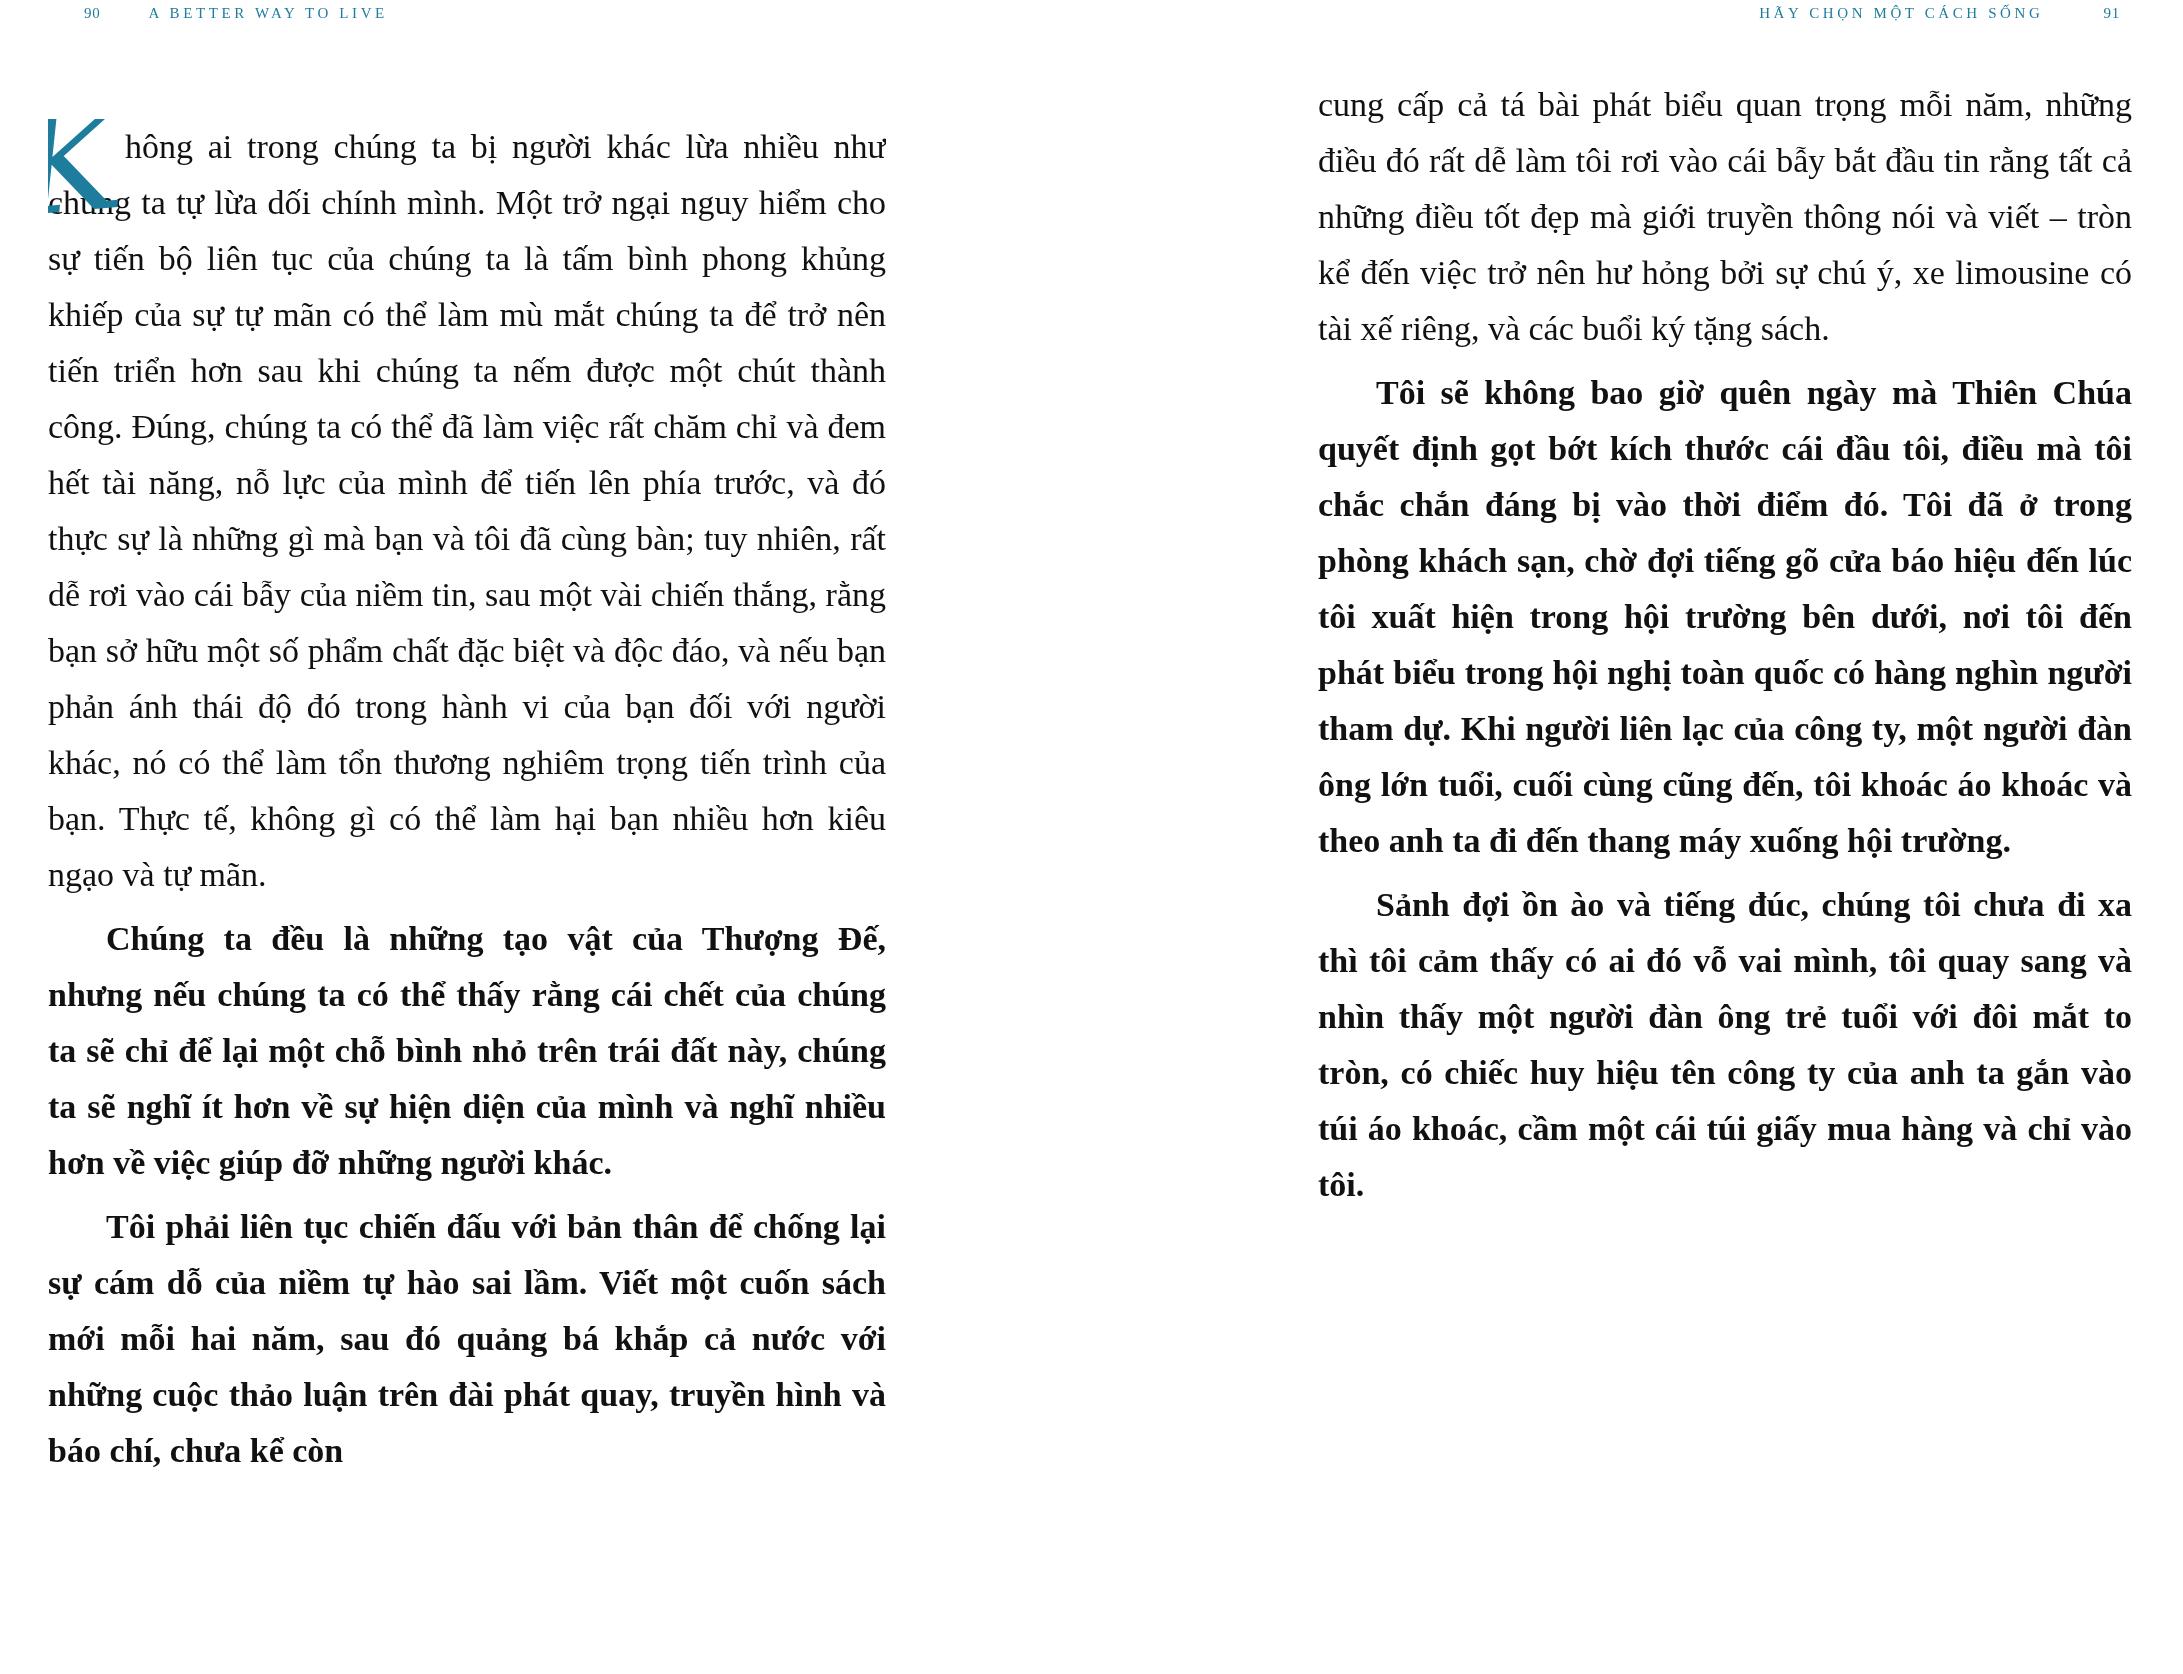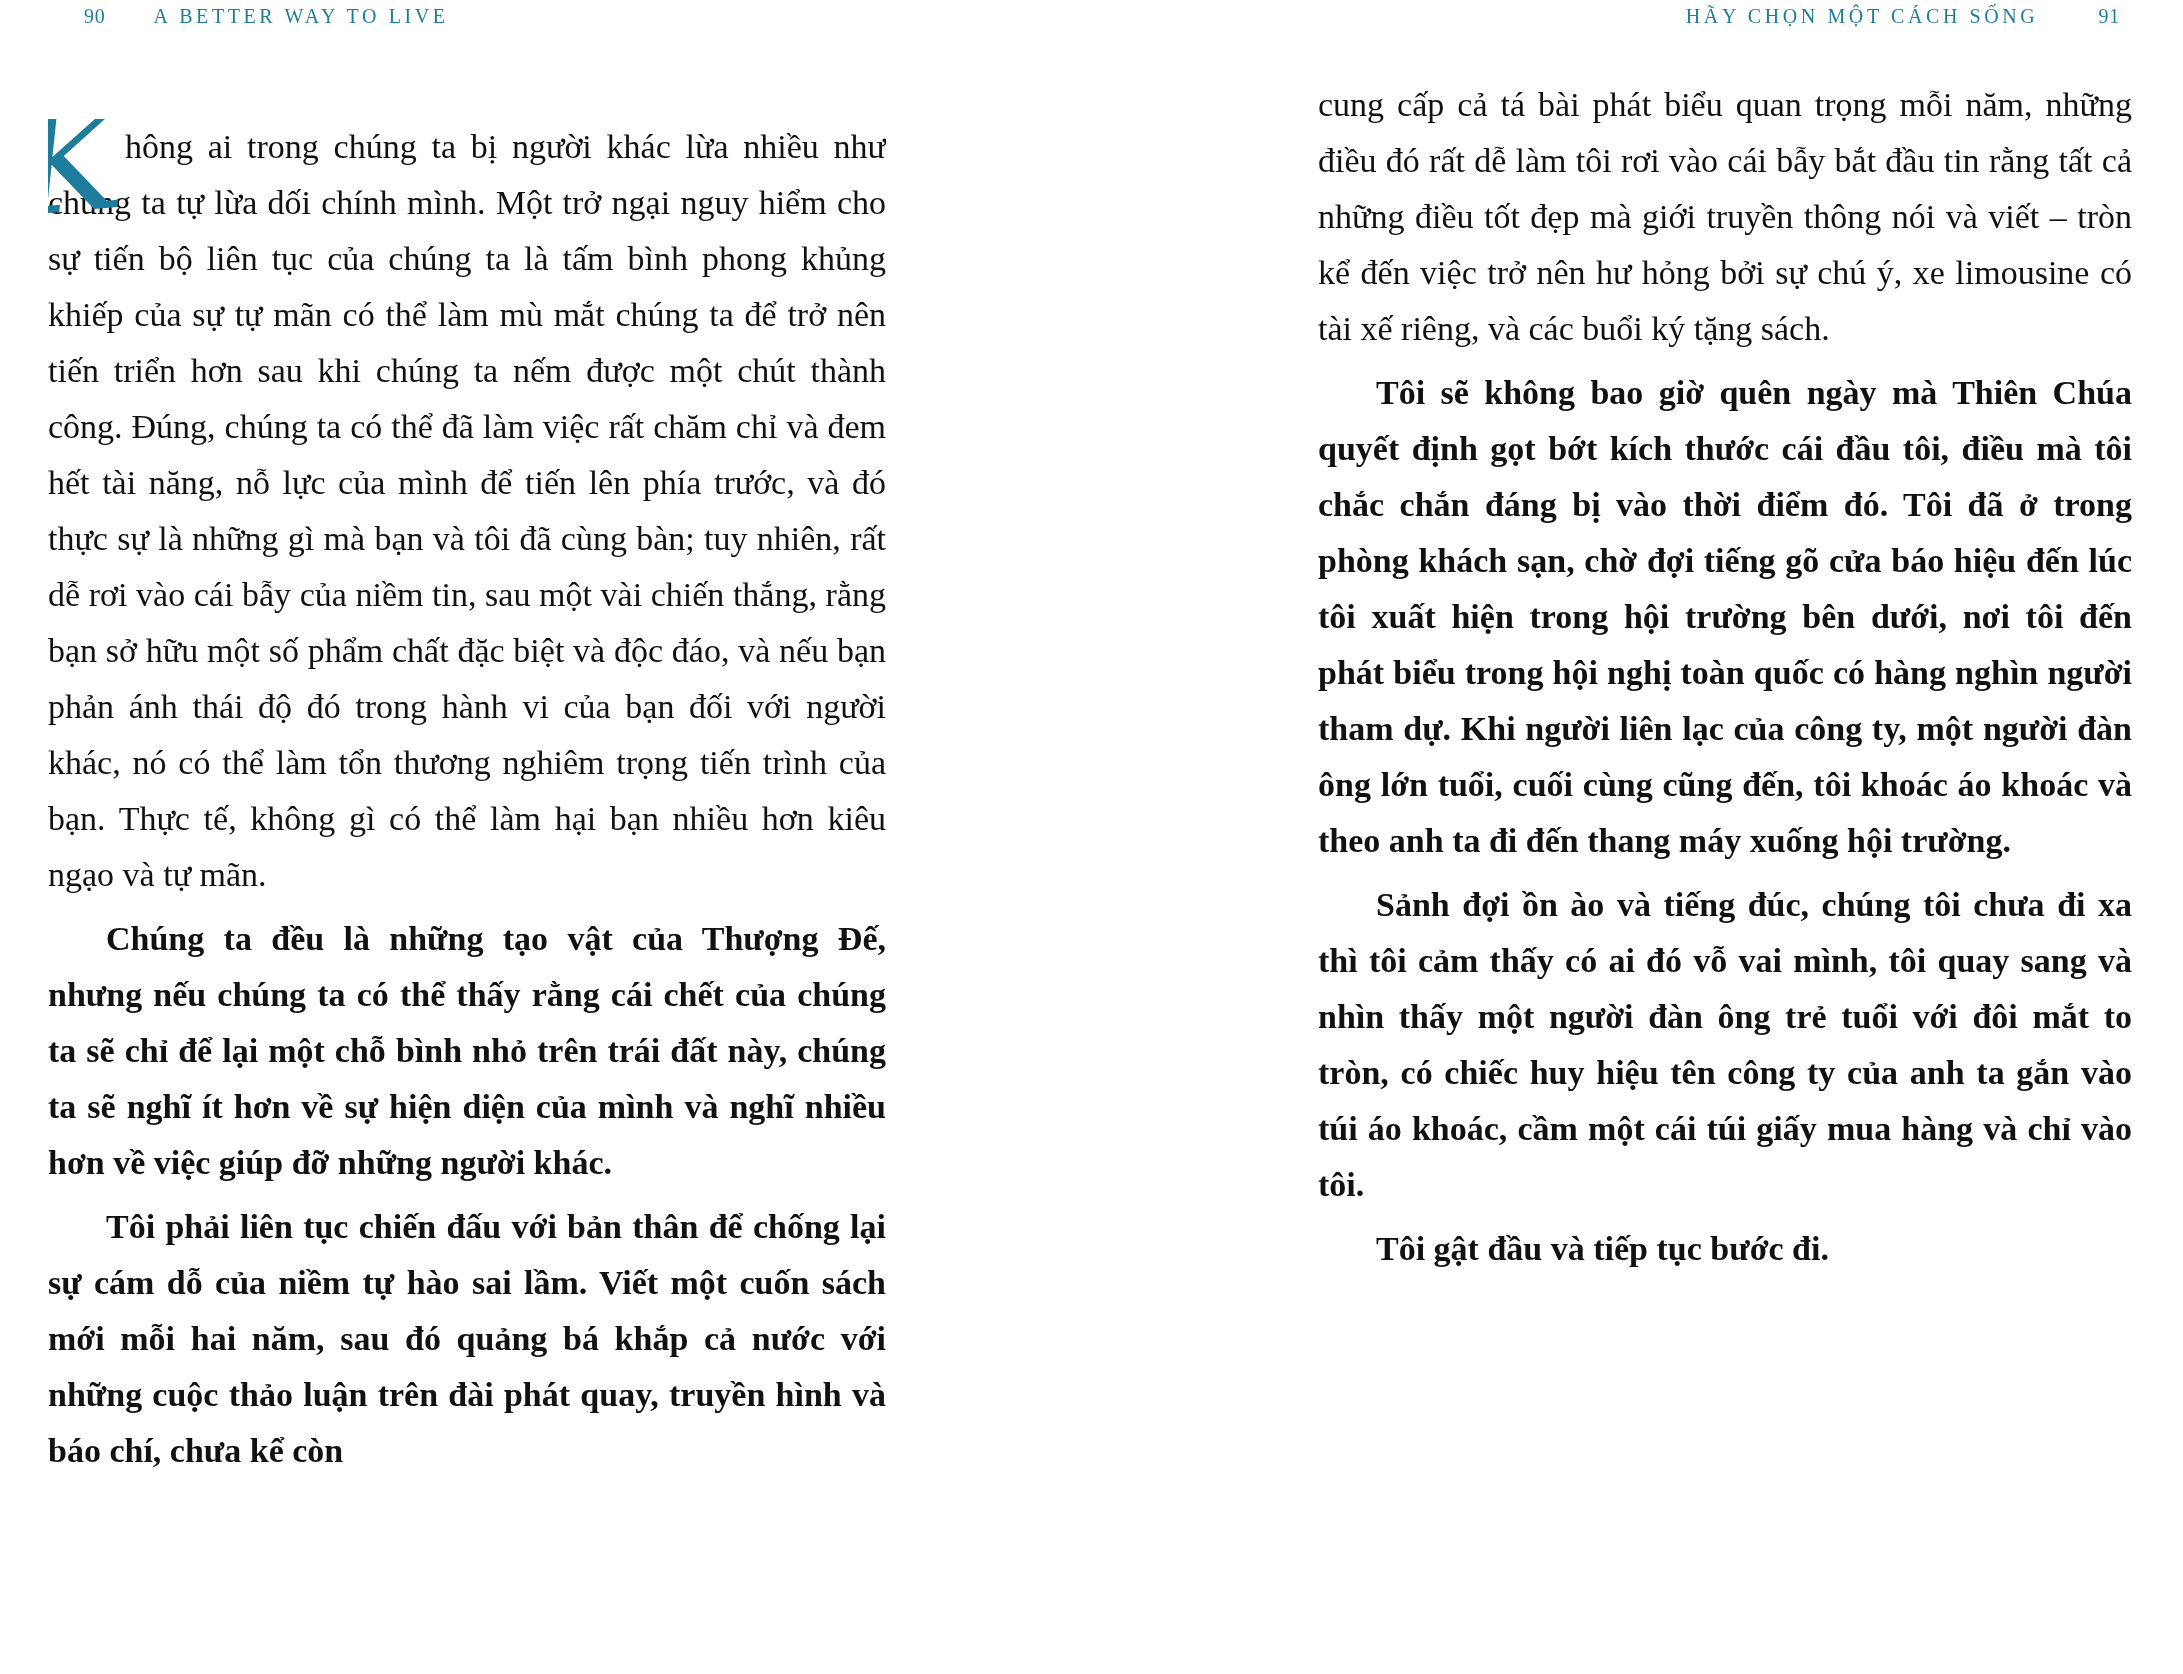--- a/index.html
+++ b/index.html
@@ -8,21 +8,21 @@
     width: 2183px;
     height: 1675px;
     background: var(--background, #ffffff);
     overflow: hidden;
     font-family: "Liberation Serif", serif;
   }
   .running-head {
     position: absolute;
     top: 4.8px;
     color: var(--accent, #1e7d9d);
-    font-size: 20px;
+    font-size: 15px;
     font-weight: 400;
     white-space: nowrap;
   }
   .running-head .title { letter-spacing: 3.6px; }
   .running-head .pagenum { letter-spacing: 0.8px; }
   .running-head.left { left: 84px; }
   .running-head.left .title { margin-left: 48px; }
   .running-head.right { right: 63px; }
   .running-head.right .pagenum { margin-left: 60px; }
 
@@ -77,17 +77,16 @@
           <span class="glyph">K</span>
         </span><span>hông ai trong chúng ta bị người khác lừa nhiều như chúng ta tự lừa dối chính mình. Một trở ngại nguy hiểm cho sự tiến bộ liên tục của chúng ta là tấm bình phong khủng khiếp của sự tự mãn có thể làm mù mắt chúng ta để trở nên tiến triển hơn sau khi chúng ta nếm được một chút thành công. Đúng, chúng ta có thể đã làm việc rất chăm chỉ và đem hết tài năng, nỗ lực của mình để tiến lên phía trước, và đó thực sự là những gì mà bạn và tôi đã cùng bàn; tuy nhiên, rất dễ rơi vào cái bẫy của niềm tin, sau một vài chiến thắng, rằng bạn sở hữu một số phẩm chất đặc biệt và độc đáo, và nếu bạn phản ánh thái độ đó trong hành vi của bạn đối với người khác, nó có thể làm tổn thương nghiêm trọng tiến trình của bạn. Thực tế, không gì có thể làm hại bạn nhiều hơn kiêu ngạo và tự mãn.</span></p>
     <p class="indent">Chúng ta đều là những tạo vật của Thượng Đế, nhưng nếu chúng ta có thể thấy rằng cái chết của chúng ta sẽ chỉ để lại một chỗ bình nhỏ trên trái đất này, chúng ta sẽ nghĩ ít hơn về sự hiện diện của mình và nghĩ nhiều hơn về việc giúp đỡ những người khác.</p>
     <p class="indent">Tôi phải liên tục chiến đấu với bản thân để chống lại sự cám dỗ của niềm tự hào sai lầm. Viết một cuốn sách mới mỗi hai năm, sau đó quảng bá khắp cả nước với những cuộc thảo luận trên đài phát quay, truyền hình và báo chí, chưa kể còn</p>
   </section>
 
   <section class="column col-right">
     <p>cung cấp cả tá bài phát biểu quan trọng mỗi năm, những điều đó rất dễ làm tôi rơi vào cái bẫy bắt đầu tin rằng tất cả những điều tốt đẹp mà giới truyền thông nói và viết – tròn kể đến việc trở nên hư hỏng bởi sự chú ý, xe limousine có tài xế riêng, và các buổi ký tặng sách.</p>
     <p class="indent">Tôi sẽ không bao giờ quên ngày mà Thiên Chúa quyết định gọt bớt kích thước cái đầu tôi, điều mà tôi chắc chắn đáng bị vào thời điểm đó. Tôi đã ở trong phòng khách sạn, chờ đợi tiếng gõ cửa báo hiệu đến lúc tôi xuất hiện trong hội trường bên dưới, nơi tôi đến phát biểu trong hội nghị toàn quốc có hàng nghìn người tham dự. Khi người liên lạc của công ty, một người đàn ông lớn tuổi, cuối cùng cũng đến, tôi khoác áo khoác và theo anh ta đi đến thang máy xuống hội trường.</p>
     <p class="indent">Sảnh đợi ồn ào và tiếng đúc, chúng tôi chưa đi xa thì tôi cảm thấy có ai đó vỗ vai mình, tôi quay sang và nhìn thấy một người đàn ông trẻ tuổi với đôi mắt to tròn, có chiếc huy hiệu tên công ty của anh ta gắn vào túi áo khoác, cầm một cái túi giấy mua hàng và chỉ vào tôi.</p>
-    <p class="indent">Tôi gật đầu và tiếp tục bước đi.</p>
   </section>
 
 </div>
 
 
 </body></html>

